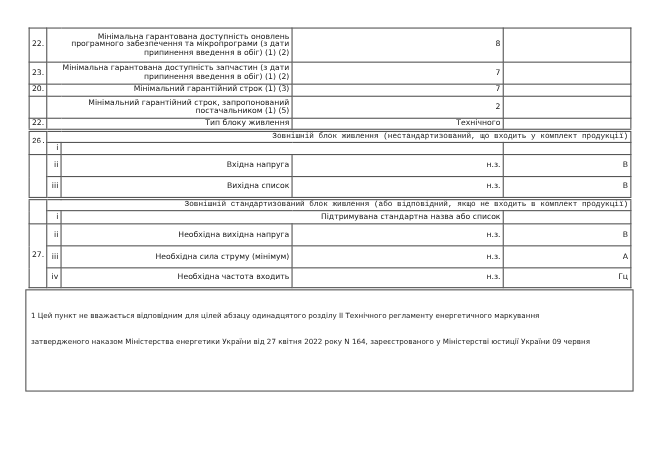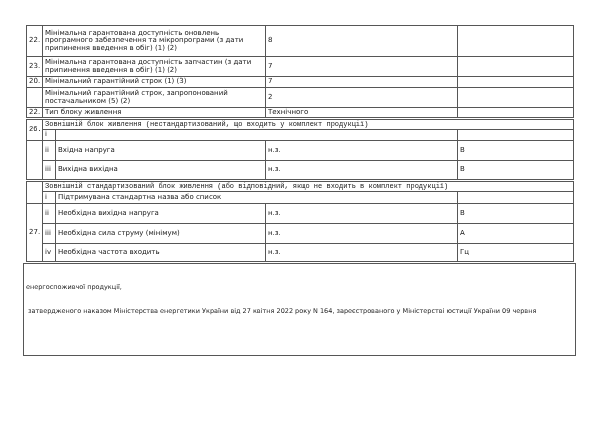--- a/index.html
+++ b/index.html
@@ -12,21 +12,21 @@
 
   table.spec {
     position: absolute; left: 26px; top: 25px;
     width: 547px;
     border-collapse: collapse; table-layout: fixed;
     font-size: 7px; line-height: 7.6px; color: #151515;
   }
   table.spec td {
     border: 1px solid #565656;
     padding: 0 2px;
-    text-align: left; vertical-align: middle;
+    text-align: right; vertical-align: middle;
     overflow: hidden;
   }
   td.num { padding: 0 1px; }
   td.numtop { vertical-align: top; padding-top: 1px; }
   td.idx { text-align: left; padding-left: 2px; }
   td.unit { vertical-align: top; padding-top: 1px; }
   tr.sep td { border-top: 3px double #565656; font-family: Liberation Mono, monospace; }
 
   tr.h31 { height: 31px; }
   tr.h20 { height: 20px; }
@@ -78,21 +78,21 @@
 
     <tr class="h11">
       <td class="num">20.</td>
       <td colspan="2">Мінімальний гарантійний строк (1) (3)</td>
       <td class="val">7</td>
       <td class="unit"></td>
     </tr>
 
     <tr class="h20">
       <td class="num"></td>
-      <td colspan="2">Мінімальний гарантійний строк, запропонований постачальником (5) (2)</td>
+      <td colspan="2">Мінімальний гарантійний строк, запропонований постачальником (1) (5)</td>
       <td class="val">2</td>
       <td class="unit"></td>
     </tr>
 
     <tr class="h11">
       <td class="num">22.</td>
       <td colspan="2">Тип блоку живлення</td>
       <td class="val">Технічного</td>
       <td class="unit"></td>
     </tr>
@@ -108,21 +108,21 @@
     </tr>
     <tr class="h20">
       <td class="num" rowspan="2"></td>
       <td class="idx">ii</td>
       <td>Вхідна напруга</td>
       <td class="val">н.з.</td>
       <td class="unit">В</td>
     </tr>
     <tr class="h20">
       <td class="idx">iii</td>
-      <td>Вихідна вихідна</td>
+      <td>Вихідна список</td>
       <td class="val">н.з.</td>
       <td class="unit">В</td>
     </tr>
 
     <tr class="h11 sep">
       <td class="num" rowspan="2"></td>
       <td colspan="4">Зовнішній стандартизований блок живлення (або відповідний, якщо не входить в комплект продукції)</td>
     </tr>
     <tr class="h12">
       <td class="idx">i</td>
@@ -145,21 +145,21 @@
     <tr class="h18">
       <td class="idx">iv</td>
       <td>Необхідна частота входить</td>
       <td class="val">н.з.</td>
       <td class="unit">Гц</td>
     </tr>
   </tbody>
     </table>
 
   <div class="footnotes">
-    <div class="fn-line">енергоспоживчої продукції,</div>
+    <div class="fn-line"> 1 Цей пункт не вважається відповідним для цілей абзацу одинадцятого розділу II Технічного регламенту енергетичного маркування</div>
     <div class="fn-line"> затвердженого наказом Міністерства енергетики України від 27 квітня 2022 року N 164, зареєстрованого у Міністерстві юстиції України 09 червня</div>
     
     
     
     
     
     
     
     
   </div>

